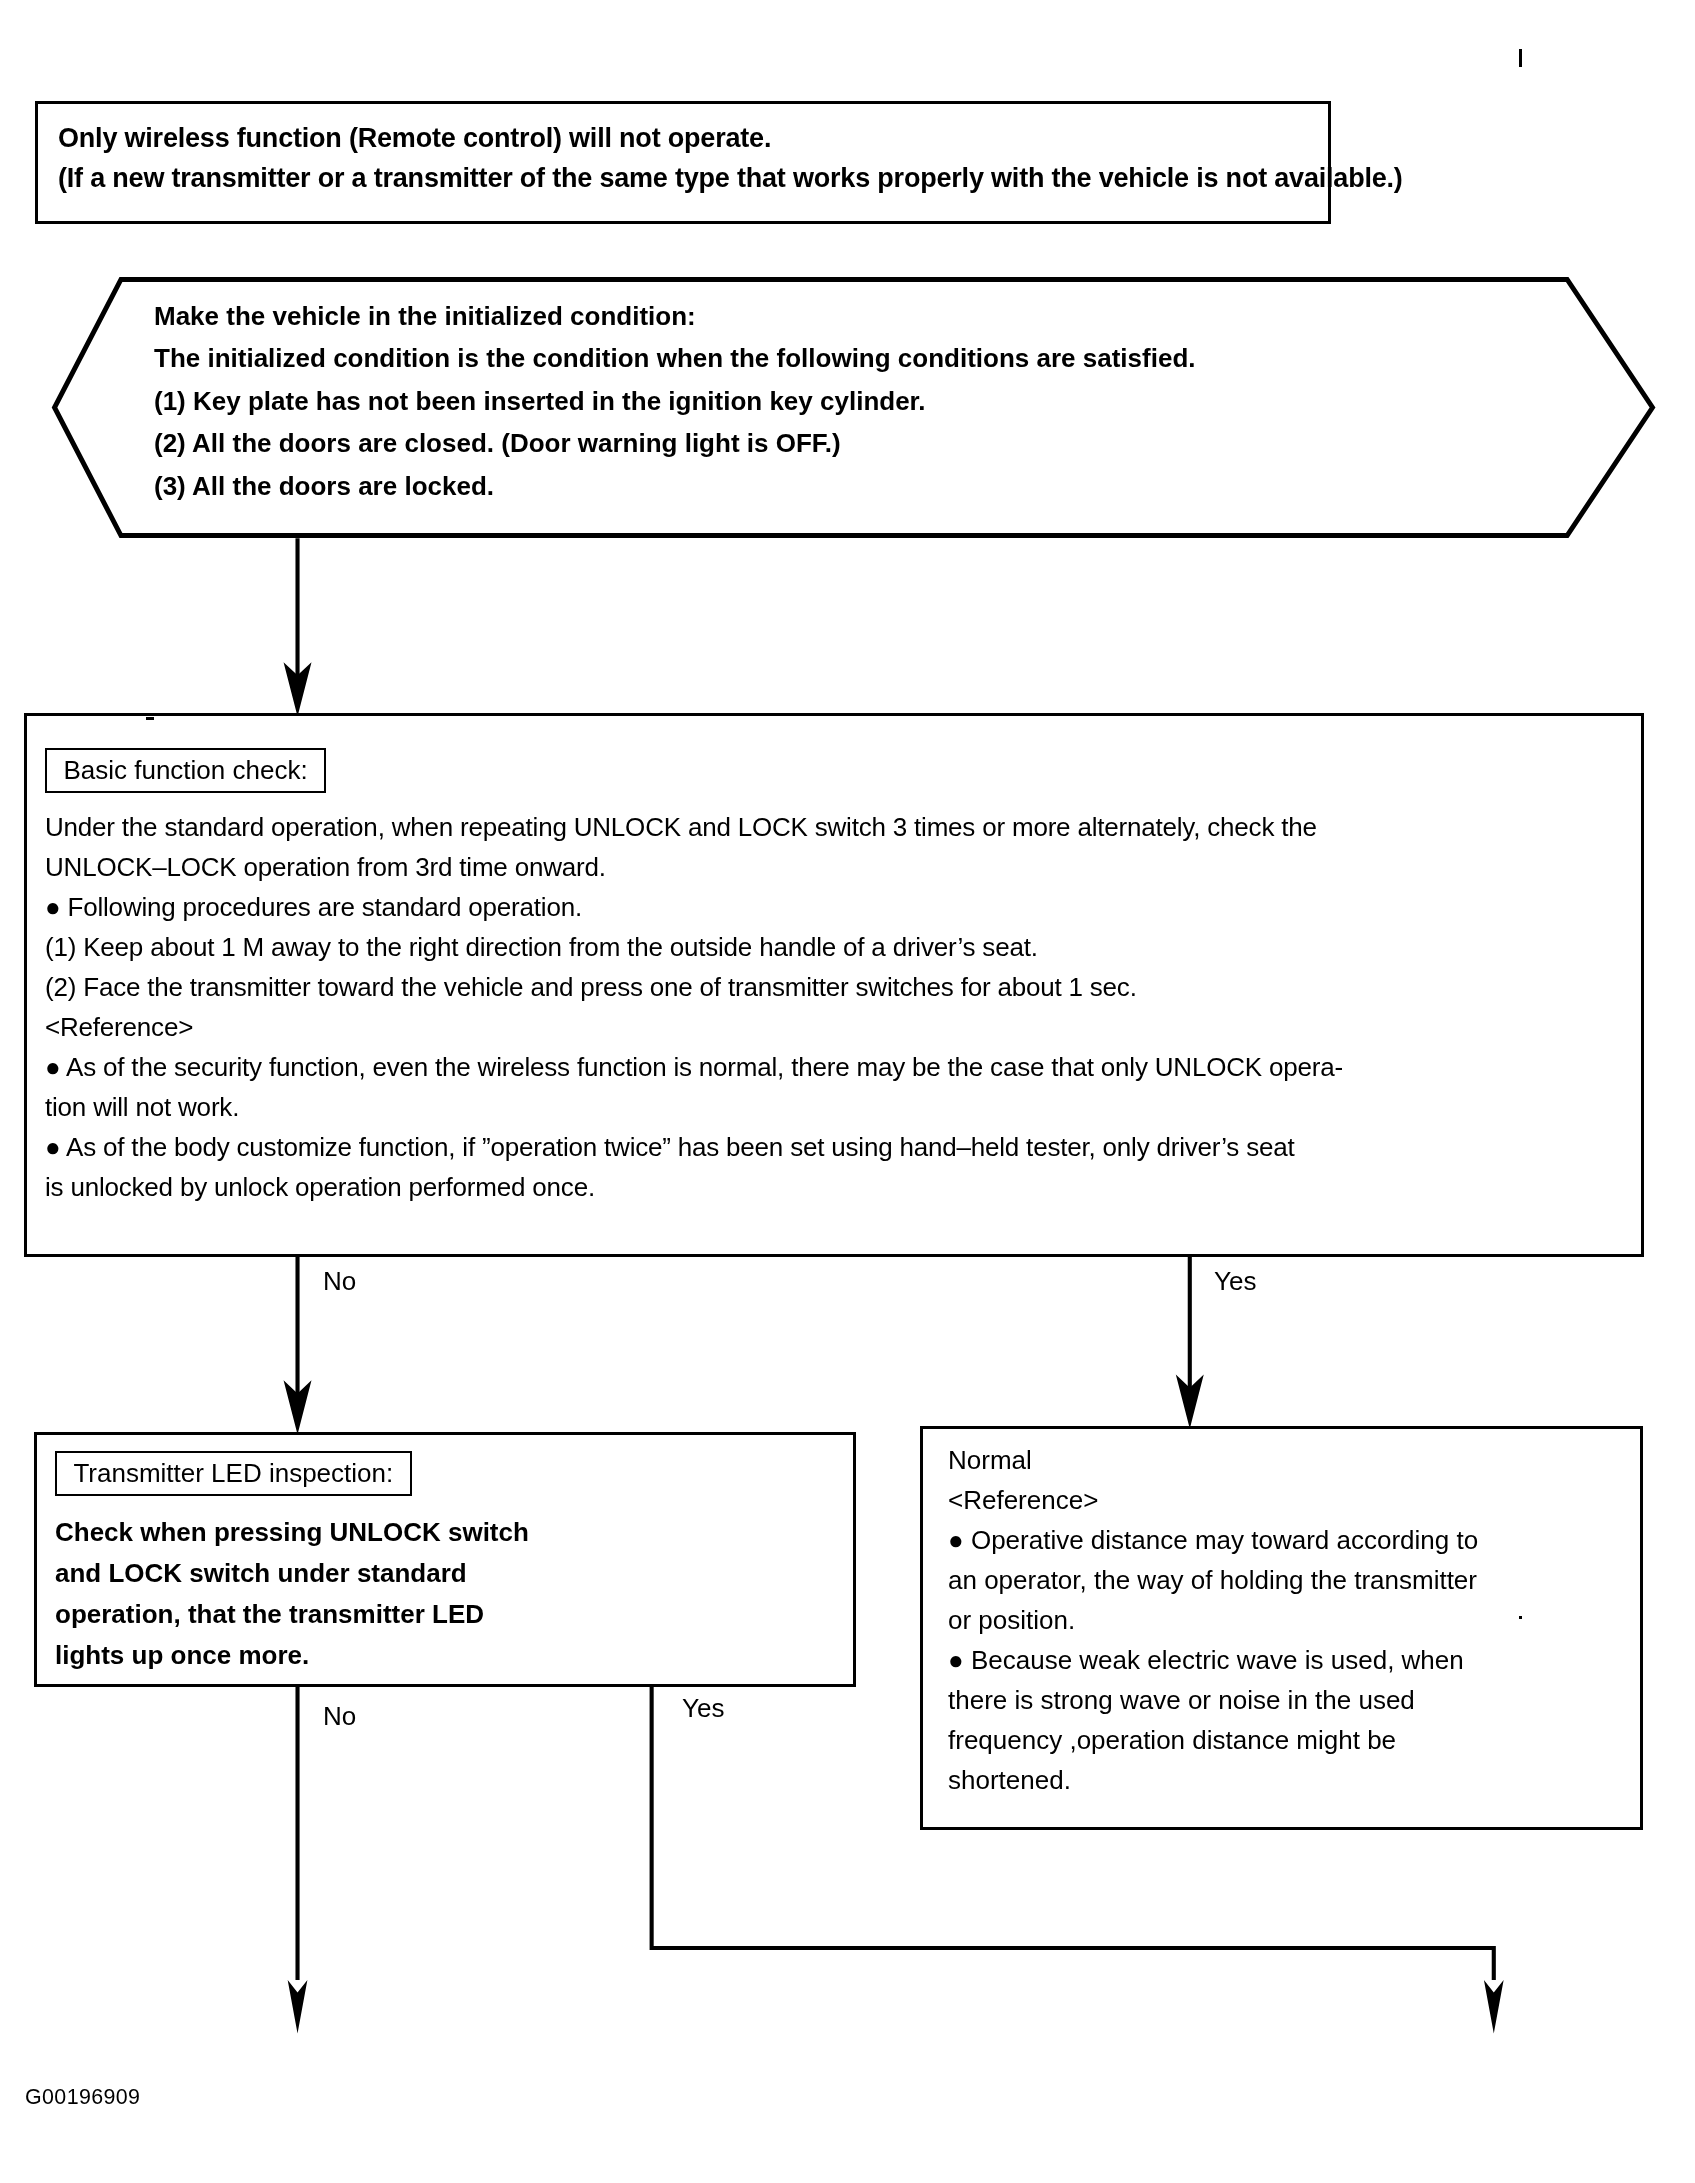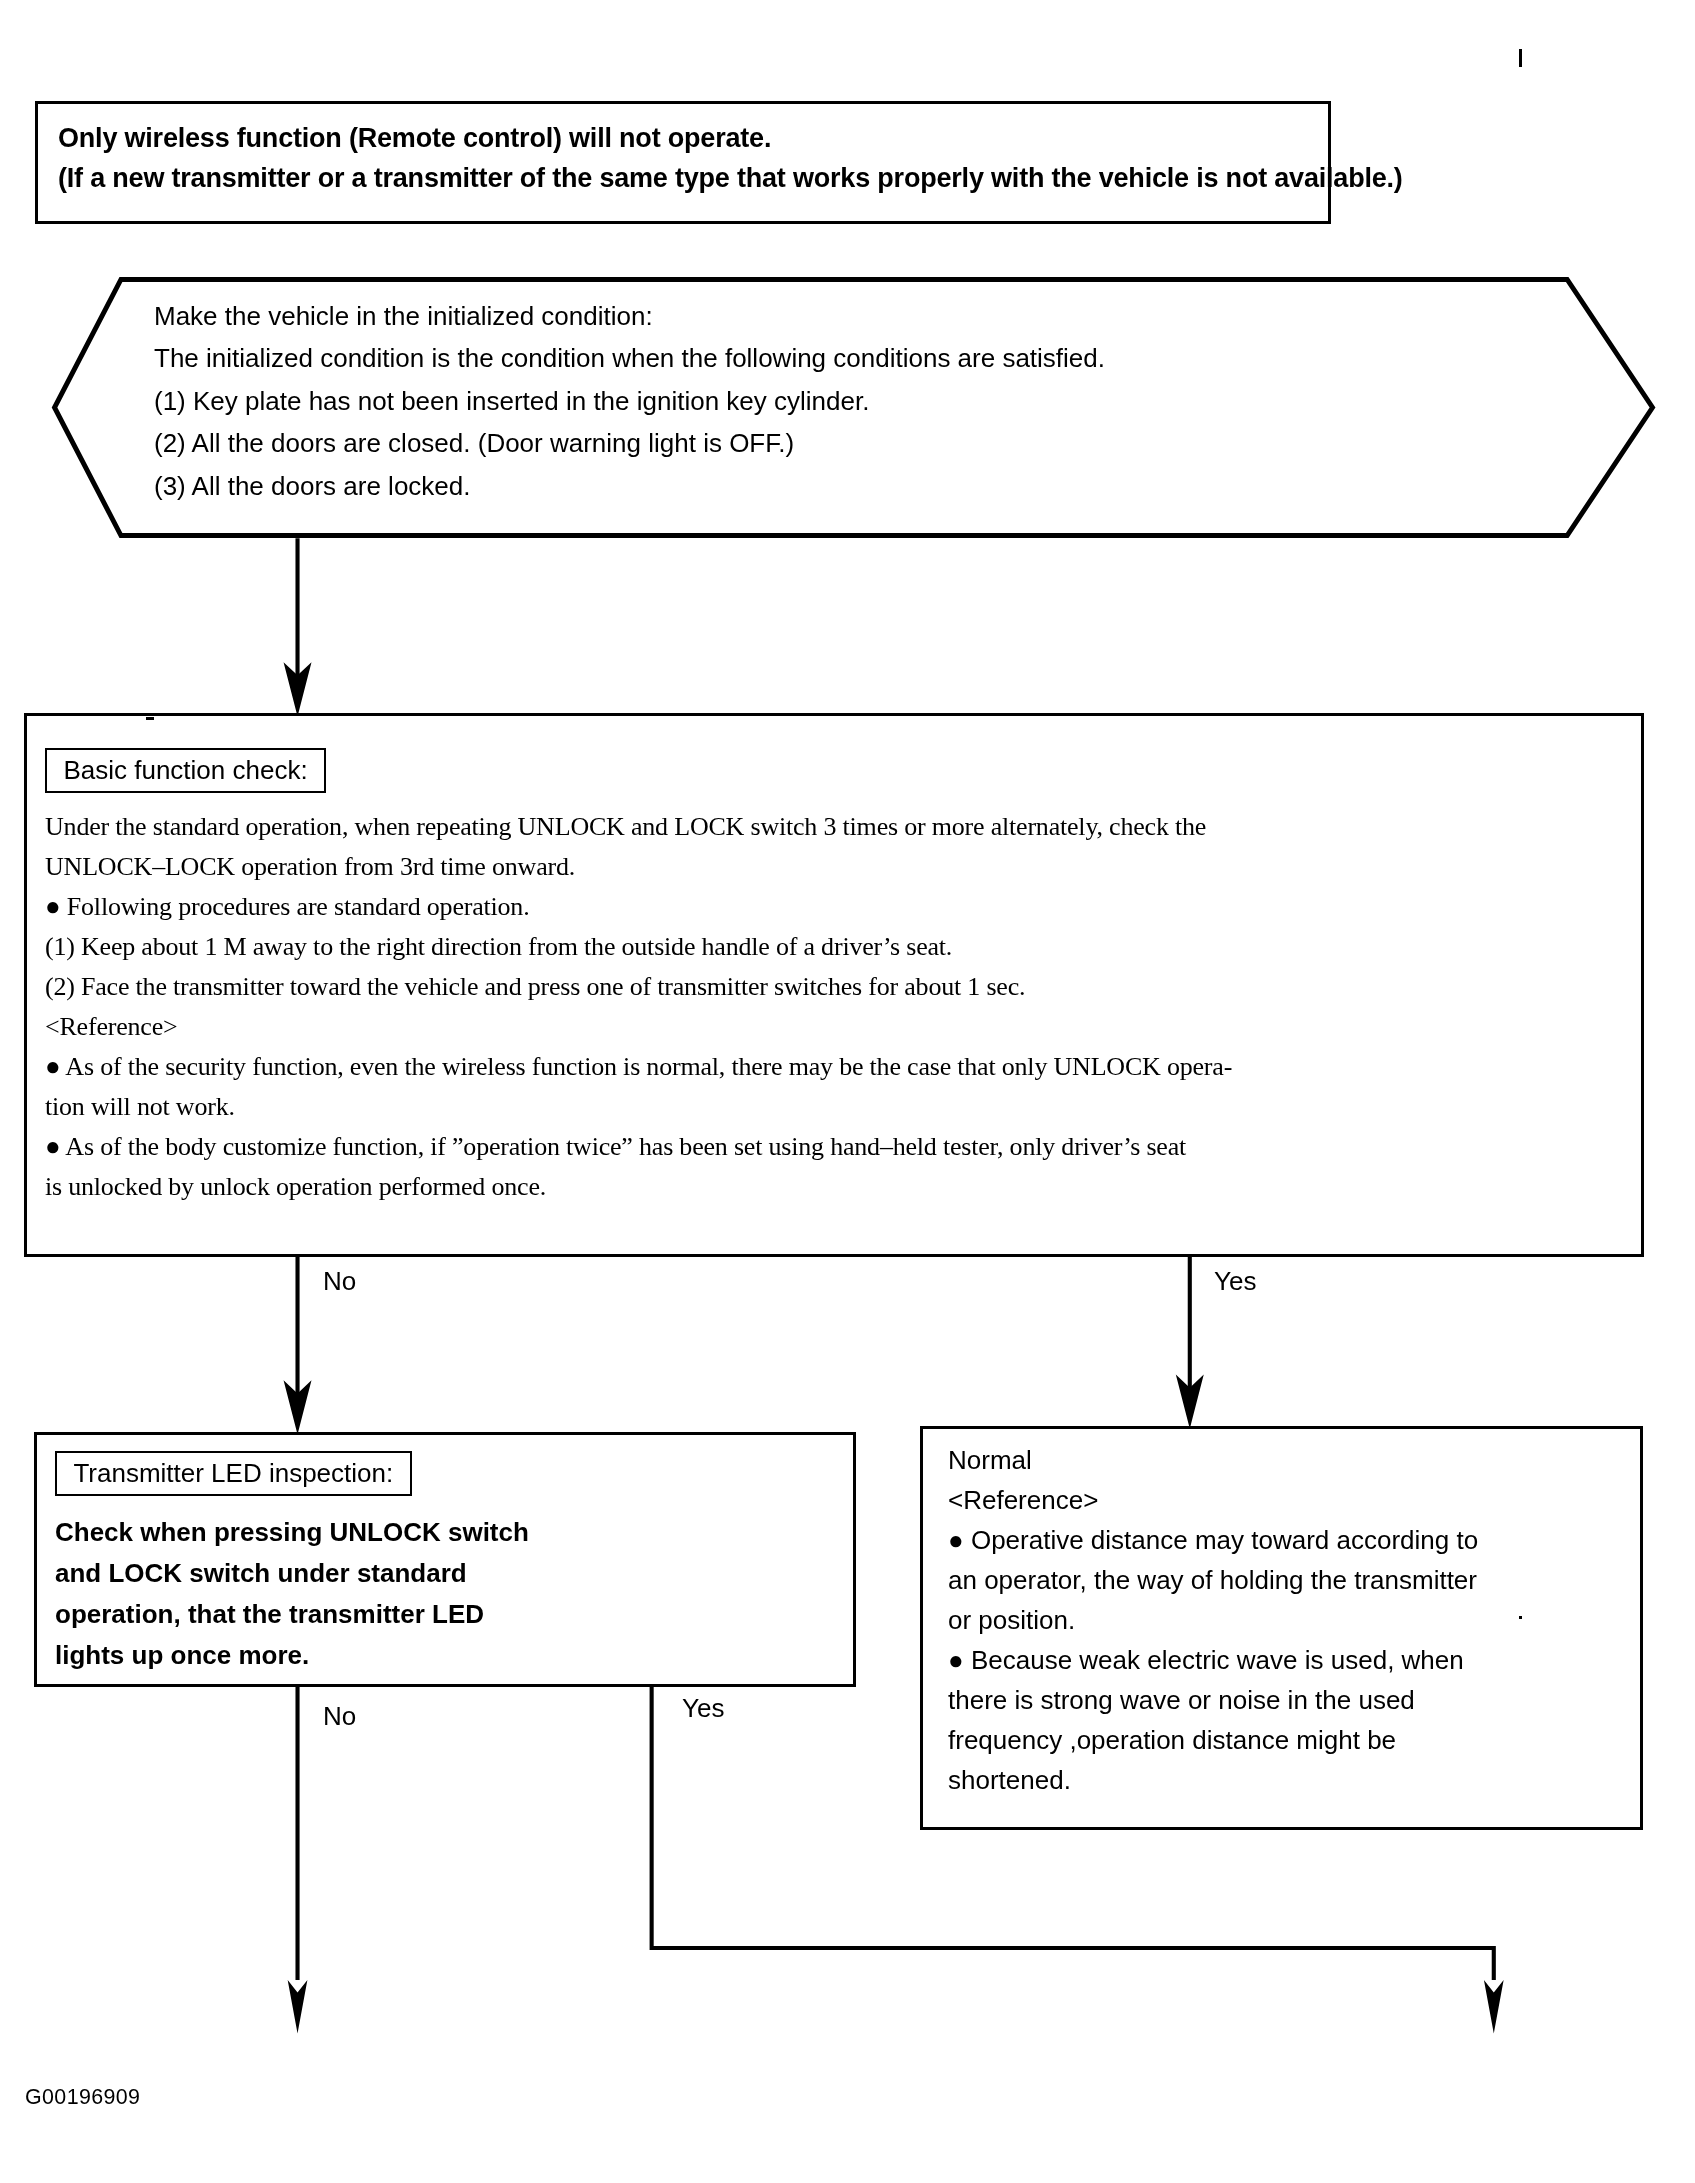--- a/index.html
+++ b/index.html
@@ -65,32 +65,32 @@
     width: 1605px;
     height: 261px;
   }
   #hex-svg { position: absolute; left: 0; top: 0; }
   #hex-text {
     position: absolute;
     left: 103px;
     top: 26px;
     width: 1397px;
   }
-  #hex-text .line { display: block; margin-bottom: 16.4px; }
+  #hex-text .line { display: block; margin-bottom: 16.4px; font-weight: bold; }
 
   
   #basic-box {
     left: 24px;
     top: 713px;
     width: 1620px;
     height: 544px;
     padding: 32px 0 0 18px;
   }
   #basic-box .body { margin-top: 21.4px; }
-  #basic-box .body .line { display: block; margin-bottom: 14px; letter-spacing: -0.2px; font-family: Liberation Serif, serif; }
+  #basic-box .body .line { display: block; margin-bottom: 14px; letter-spacing: -0.2px; }
 
   
   #led-box {
     left: 34px;
     top: 1432px;
     width: 822px;
     height: 255px;
     padding: 16.4px 0 0 18px;
   }
   #led-box .body { margin-top: 23px; }

